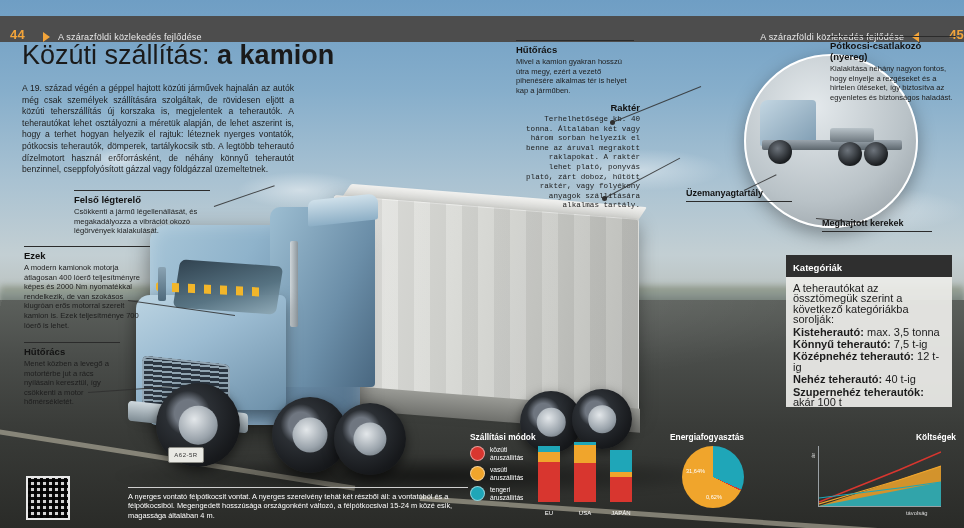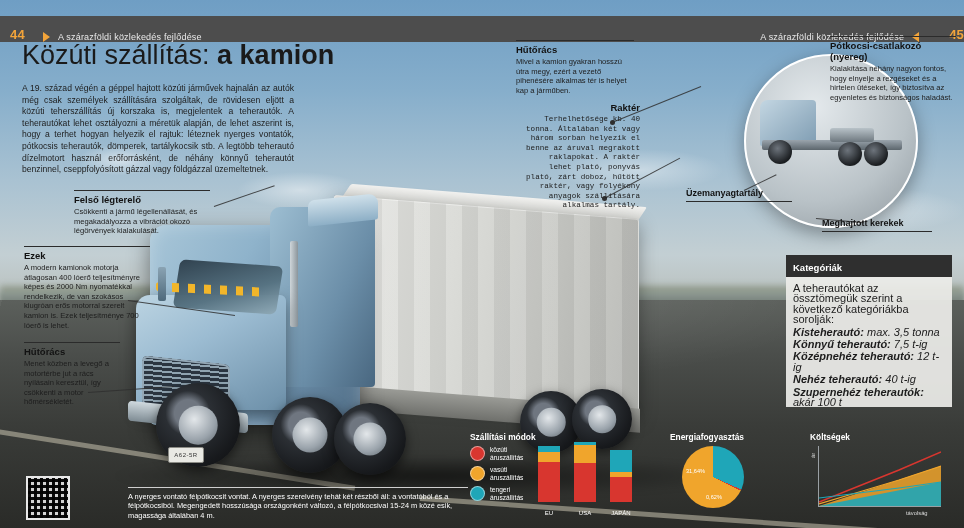--- a/index.html
+++ b/index.html
@@ -212,21 +212,21 @@
 
   
   .kat {
     position: absolute; left: 786px; top: 255px; width: 166px;
     background: rgba(236,236,232,.93); border-top: 3px solid #2f2f2f;
   }
   .kat-hd {
     background: #2f2f2f; color: #fff; font-size: 9.5px; font-weight: bold; padding: 4px 7px;
   }
   .kat-bd { padding: 6px 7px 0; font-size: 11px; line-height: 10.4px; color: #1c1c1c; }
-  .kat-bd .row { margin-top: 2px; font-style: italic; }
+  .kat-bd .row { margin-top: 2px; }
   .kat-bd b { font-weight: bold; }
 
   
   .caption {
     position: absolute; left: 128px; top: 492px; width: 340px;
     font-size: 7.4px; line-height: 9.4px; color: #ffffff;
   }
   .caption:before {
     content: ""; position: absolute; left: 0; top: -5px; width: 340px; height: 1px; background: #cfcfcf;
   }
@@ -467,21 +467,21 @@
       </div>
     </div>
 
     <div style="position:absolute; left:200px; top:0; width:120px;">
       <div class="chart-title">Energiafogyasztás</div>
       <div class="pie" style="left:12px; top:14px; background: conic-gradient(#1fa6b8 0 31.64%, #d8362f 31.64% 32.26%, #f0a52c 32.26% 100%);"></div>
       <div class="pie-lab" style="left:16px; top:36px;">31,64%</div>
       <div class="pie-lab" style="left:36px; top:62px;">0,62%</div>
     </div>
 
-    <div style="position:absolute; left:340px; top:0; width:146px;">
+    <div style="position:absolute; left:340px; top:0; width:146px;text-align:right;">
       <div class="chart-title">Költségek</div>
       <div class="line-box" style="left:8px; top:14px; width:122px; height:60px;">
         <svg width="122" height="60" viewBox="0 0 122 60" style="position:absolute; left:0; top:0;">
           <polygon points="0,60 122,20 122,60" fill="#f0a52c" opacity="0.85"></polygon>
           <polygon points="0,60 122,36 122,60" fill="#1fa6b8" opacity="0.9"></polygon>
           <polyline points="0,56 40,40 80,24 122,6" fill="none" stroke="#d8362f" stroke-width="1.6"></polyline>
           <polyline points="0,58 40,46 80,34 122,20" fill="none" stroke="#f0a52c" stroke-width="1.2"></polyline>
           <polyline points="0,52 40,47 80,42 122,36" fill="none" stroke="#1fa6b8" stroke-width="1.2"></polyline>
         </svg>
       </div>

